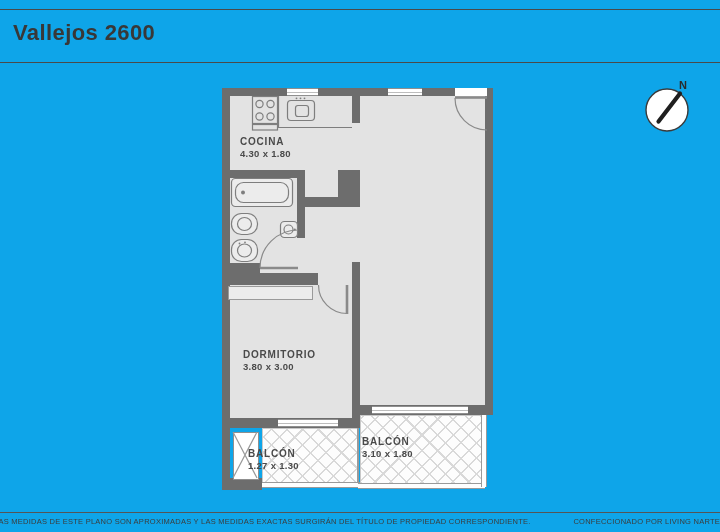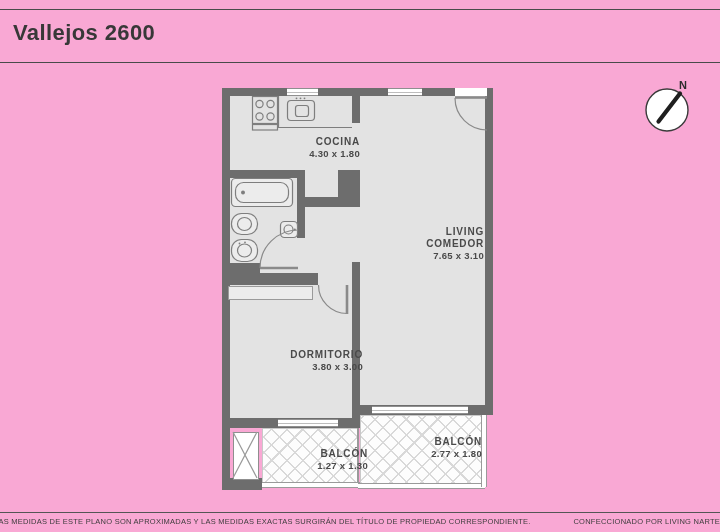--- a/index.html
+++ b/index.html
@@ -1,35 +1,35 @@
 <!DOCTYPE html>
 <html><head>
 <meta charset="utf-8">
 <style>
   html,body{margin:0;padding:0;background:#fff;}
-  .page{position:relative;width:720px;height:532px;background:#f9a8d4;overflow:hidden;
+  .page{position:relative;width:720px;height:532px;background:#0ea5e9;overflow:hidden;
         font-family:"Liberation Sans",sans-serif;}
   .rule{position:absolute;left:0;width:720px;height:1px;background:#4a4a4a;}
   .title{position:absolute;left:13px;top:20px;font-size:22px;font-weight:600;color:#383838;letter-spacing:.4px;}
   .floor{position:absolute;background:var(--floor,#e3e3e3);}
   .wall{position:absolute;background:var(--wall,#6d6d6d);}
   .win{position:absolute;background:#fff;border-top:1px solid #8f8f8f;border-bottom:1px solid #8f8f8f;}
   .win:after{content:"";display:block;margin-top:3px;height:1px;background:#bdbdbd;}
   .gap{position:absolute;background:#fff;}
   .hatch{position:absolute;background-color:#fdfdfd;
     background-image:
       repeating-linear-gradient(45deg,#d9d9d9 0,#d9d9d9 1.5px,transparent 1.5px,transparent 11px),
       repeating-linear-gradient(-45deg,#d9d9d9 0,#d9d9d9 1.5px,transparent 1.5px,transparent 11px);
     border:1px solid #c9c9c9;}
   .rail{position:absolute;background:#fff;border-top:1.5px solid #9a9a9a;border-bottom:1.5px solid #9a9a9a;}
   .railv{position:absolute;background:#fff;border-left:1.5px solid #9a9a9a;border-right:1.5px solid #9a9a9a;}
   .divline{position:absolute;background:#9a9a9a;}
   .planter{position:absolute;background:#fff;border:1.5px solid #8f8f8f;}
   .wardrobe{position:absolute;background:#ececec;border:1px solid #9a9a9a;}
-  .label{position:absolute;width:120px;text-align:right;color:#4a4a4a;line-height:12px;}
+  .label{position:absolute;width:120px;text-align:left;color:#4a4a4a;line-height:12px;}
   .label .nm{font-size:10px;font-weight:700;letter-spacing:.8px;}
   .label .dm{font-size:9.5px;font-weight:600;letter-spacing:.3px;}
   .north{position:absolute;left:679px;top:79px;font-size:11px;font-weight:700;color:#2b2b2b;}
   .ftxt{position:absolute;top:517px;font-size:7.5px;color:#3c3c3c;letter-spacing:.25px;white-space:nowrap;}
   svg{position:absolute;left:0;top:0;pointer-events:none;}
 </style>
 </head>
 <body>
 
 <div class="page" style="--wall: #6d6d6d; --floor: #e3e3e3;">
@@ -141,35 +141,30 @@
       <path d="M658.5 121.5 L680 93.5" stroke="#1f1f1f" stroke-width="4.2" stroke-linecap="round"></path>
     </g>
   </svg>
 
   <div class="north">N</div>
 
   <div class="label" style="left:240px;top:136px">
     <div class="nm">COCINA</div>
     <div class="dm">4.30 x 1.80</div>
   </div>
-  <div class="label" style="left:364px;top:226px">
-    <div class="nm">LIVING</div>
-    <div class="nm">COMEDOR</div>
-    <div class="dm">7.65 x 3.10</div>
-  </div>
   <div class="label" style="left:243px;top:349px">
     <div class="nm">DORMITORIO</div>
     <div class="dm">3.80 x 3.00</div>
   </div>
   <div class="label" style="left:248px;top:448px">
     <div class="nm">BALCÓN</div>
     <div class="dm">1.27 x 1.30</div>
   </div>
   <div class="label" style="left:362px;top:436px">
     <div class="nm">BALCÓN</div>
-    <div class="dm">2.77 x 1.80</div>
+    <div class="dm">3.10 x 1.80</div>
   </div>
 
   <div class="rule" style="top:512px;background:#555"></div>
   <div class="ftxt" style="left:-6px">LAS MEDIDAS  DE ESTE PLANO SON APROXIMADAS Y LAS MEDIDAS EXACTAS SURGIRÁN DEL TÍTULO DE PROPIEDAD CORRESPONDIENTE.</div>
   <div class="ftxt" style="right:0px">CONFECCIONADO POR LIVING NARTE</div>
 
 </div>
 
 </body></html>

